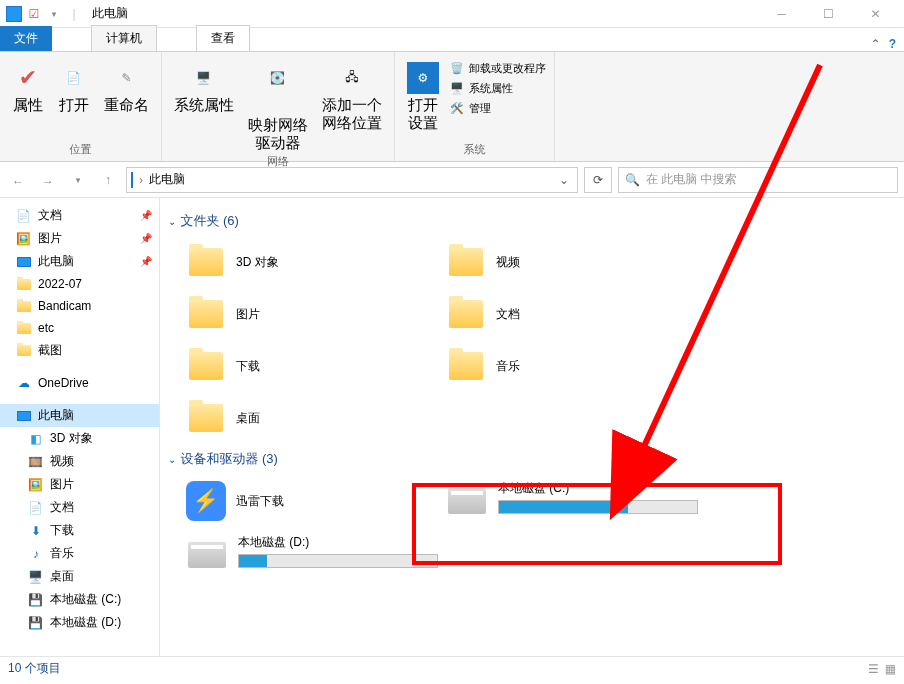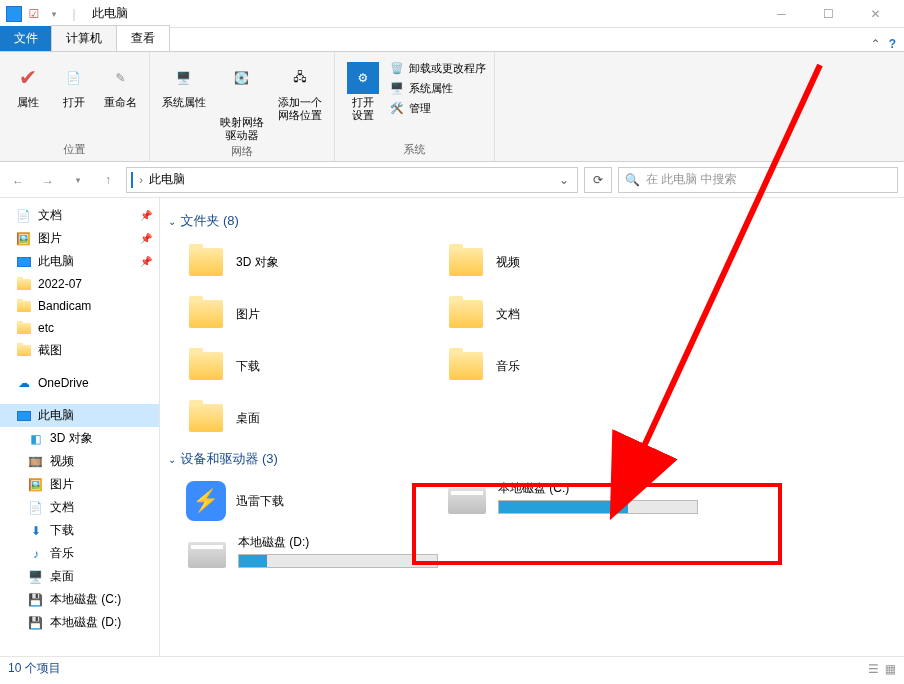--- a/index.html
+++ b/index.html
@@ -5,33 +5,33 @@
 * { margin: 0; padding: 0; box-sizing: border-box; font-family: "Microsoft YaHei", "Segoe UI", sans-serif; }
 body { background: #fff; width: 904px; height: 684px; overflow: hidden; position: relative; font-size: 12px; }
 
 .titlebar { height: 28px; display: flex; align-items: center; padding: 0 6px; border-bottom: 1px solid #e0e0e0; }
 .titlebar .tb-icons { display: flex; gap: 4px; align-items: center; }
 .titlebar .tb-icons span { width: 16px; height: 16px; display: inline-flex; align-items: center; justify-content: center; }
 .titlebar .tb-title { margin-left: 10px; color: #000; }
 .titlebar .win-controls { margin-left: auto; display: flex; gap: 2px; }
 .titlebar .win-controls div { width: 45px; height: 22px; display: flex; align-items: center; justify-content: center; color: #999; cursor: default; }
 
-.tabs-row { height: 24px; display: flex; align-items: flex-end; border-bottom: 1px solid #d0d0d0; position: relative; }
+.tabs-row { height: 24px; display: flex; align-items: flex-end; border-bottom: 1px solid #d0d0d0; position: relative; gap: 40px; }
 .tab-file { background: #1979ca; color: #fff; padding: 4px 14px; font-size: 12px; }
 .tab-item { padding: 4px 14px; font-size: 12px; background: #fff; border: 1px solid #d0d0d0; border-bottom: none; margin-left: -1px; }
 .tab-item.active { background: #f5f5f5; }
 .tabs-right { margin-left: auto; display: flex; align-items: center; gap: 8px; padding-right: 8px; color: #666; }
 
 .ribbon { height: 110px; background: #f5f5f5; border-bottom: 1px solid #d0d0d0; display: flex; }
 .ribbon-group { border-right: 1px solid #e0e0e0; padding: 4px 8px; display: flex; flex-direction: column; }
 .ribbon-group .items { flex: 1; display: flex; gap: 6px; align-items: flex-start; padding-top: 4px; }
 .ribbon-group .group-label { text-align: center; color: #666; font-size: 11px; }
 .ribbon-btn { display: flex; flex-direction: column; align-items: center; gap: 2px; padding: 2px 4px; }
 .ribbon-btn .ri-icon { width: 32px; height: 32px; display: flex; align-items: center; justify-content: center; }
-.ribbon-btn .ri-label { font-size: 11px; text-align: center; line-height: 1.2; }
+.ribbon-btn .ri-label { font-size: 15px; text-align: center; line-height: 1.2; }
 .ribbon-small-col { display: flex; flex-direction: column; gap: 4px; }
 .ribbon-small-row { display: flex; align-items: center; gap: 4px; font-size: 11px; }
 .ribbon-small-row .si { width: 16px; height: 16px; display: flex; align-items: center; justify-content: center; }
 
 .addr-row { height: 36px; display: flex; align-items: center; gap: 6px; padding: 0 6px; border-bottom: 1px solid #e5e5e5; }
 .nav-btn { width: 24px; height: 24px; display: flex; align-items: center; justify-content: center; color: #888; }
 .addr-box { flex: 1; height: 26px; border: 1px solid #ccc; display: flex; align-items: center; padding: 0 4px; gap: 6px; }
 .addr-box .crumb { color: #000; }
 .addr-box .dd { margin-left: auto; color: #666; padding: 0 4px; }
 .refresh-btn { width: 28px; height: 26px; border: 1px solid #ccc; display: flex; align-items: center; justify-content: center; color: #555; }
@@ -277,21 +277,21 @@
       </div>
     <div class="sb-item indent1">
         <span class="sb-icon">💾</span>
         <span>本地磁盘 (D:)</span>
       </div>
   </div>
 
   <div class="content">
     <div class="section-header">
       <span class="chev">⌄</span>
-      <span>文件夹 (8)</span>
+      <span>文件夹 (6)</span>
     </div>
     <div class="grid">
       <div class="folder-item">
           <div class="fi-icon">
             <div class="folder-ico"></div>
           </div>
           <div class="fi-label">3D 对象</div>
         </div>
       <div class="folder-item">
           <div class="fi-icon">

